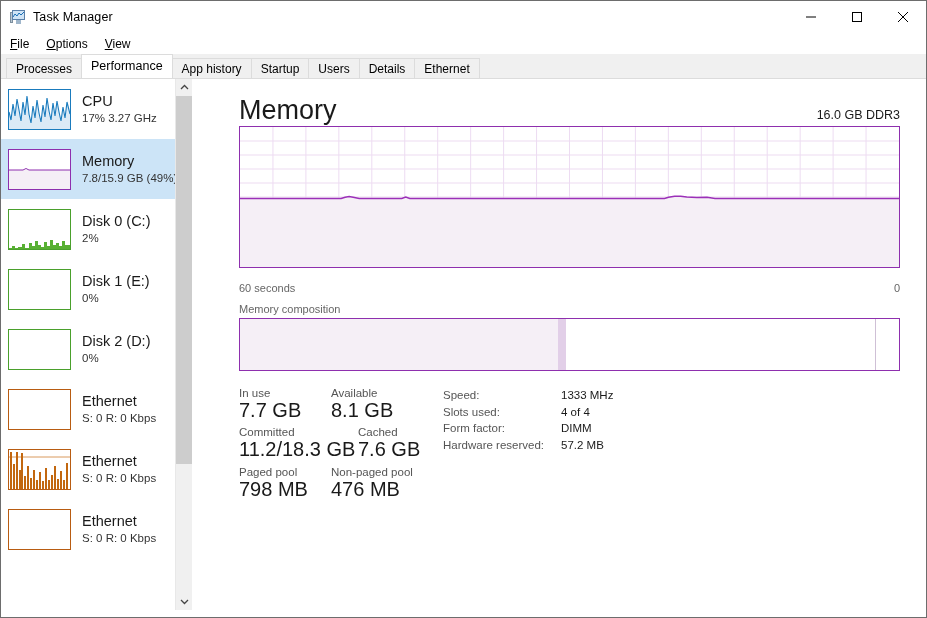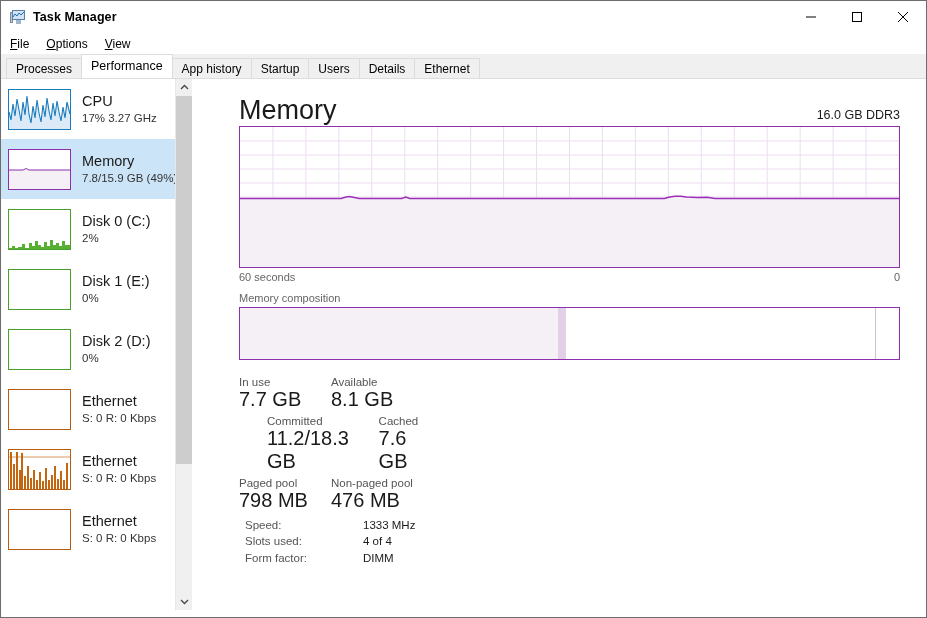--- a/index.html
+++ b/index.html
@@ -18,21 +18,20 @@
     border:1px solid #6d6d6d;
     background:#ffffff;
   }
 
   
   .titlebar {
     position:relative;
     height:32px;
     display:flex; align-items:center;
     background:#ffffff;
-    font-weight:bold;
   }
   .title-icon {
     width:16px; height:16px;
     margin-left:9px; margin-right:7px;
     position:relative; flex:none;
   }
   .mon-body {
     position:absolute; left:2px; top:1px;
     width:13px; height:10px;
     box-sizing:border-box;
@@ -192,21 +191,21 @@
     position:relative;
     height:142px;
     border:1px solid #8e2fae;
     box-sizing:border-box;
     background:#ffffff;
   }
   .graph svg { display:block; width:100%; height:100%; }
   .gfoot-row {
     display:flex; justify-content:space-between;
     font-size:11px; color:#666;
-    margin-top:3px;
+    margin-top:14px;
   }
 
   .comp-label { font-size:11px; color:#666; margin-top:9px; margin-bottom:3px; }
   .compbar {
     position:relative;
     height:53px;
     border:1px solid #8e2fae;
     box-sizing:border-box;
     background:#ffffff;
   }
@@ -222,21 +221,20 @@
     position:absolute; top:0; bottom:0;
     width:1px;
     background:#cfc0d6;
   }
 
   
   .stats {
     position:relative;
     margin-top:16px;
     display:flex;
-    flex-direction:column;
   }
   .stats-left { width:198px; flex:none; }
   .stat-row { display:flex; margin-bottom:5px; }
   .stat-cell { }
   .stat-k { font-size:11.5px; color:#555; margin-bottom:0px; }
   .stat-v { font-size:20px; color:#1a1a1a; line-height:1.12; }
   .stats-right { margin-left:6px; }
   .sr-row { display:flex; font-size:11.5px; line-height:16.5px;gap:8px; }
   .sr-k { width:110px; color:#555; }
   .sr-v { color:#1a1a1a; }
@@ -511,21 +509,21 @@
             <div class="stat-cell" style="width:92px;">
               <div class="stat-k">In use</div>
               <div class="stat-v">7.7 GB</div>
             </div>
             <div class="stat-cell">
               <div class="stat-k">Available</div>
               <div class="stat-v">8.1 GB</div>
             </div>
           </div>
           <div class="stat-row">
-            <div class="stat-cell" style="width:119px;margin-left:28px;">
+            <div class="stat-cell" style="width:119px;">
               <div class="stat-k">Committed</div>
               <div class="stat-v">11.2/18.3 GB</div>
             </div>
             <div class="stat-cell">
               <div class="stat-k">Cached</div>
               <div class="stat-v">7.6 GB</div>
             </div>
           </div>
           <div class="stat-row">
             <div class="stat-cell" style="width:92px;">
@@ -544,19 +542,23 @@
             <span class="sr-v">1333 MHz</span>
           </div>
           <div class="sr-row">
             <span class="sr-k">Slots used:</span>
             <span class="sr-v">4 of 4</span>
           </div>
           <div class="sr-row">
             <span class="sr-k">Form factor:</span>
             <span class="sr-v">DIMM</span>
           </div>
+          <div class="sr-row">
+            <span class="sr-k">Hardware reserved:</span>
+            <span class="sr-v">57.2 MB</span>
+          </div>
         </div>
       </div>
     </div>
   </div>
 
 
 </div>
 
 </body></html>

